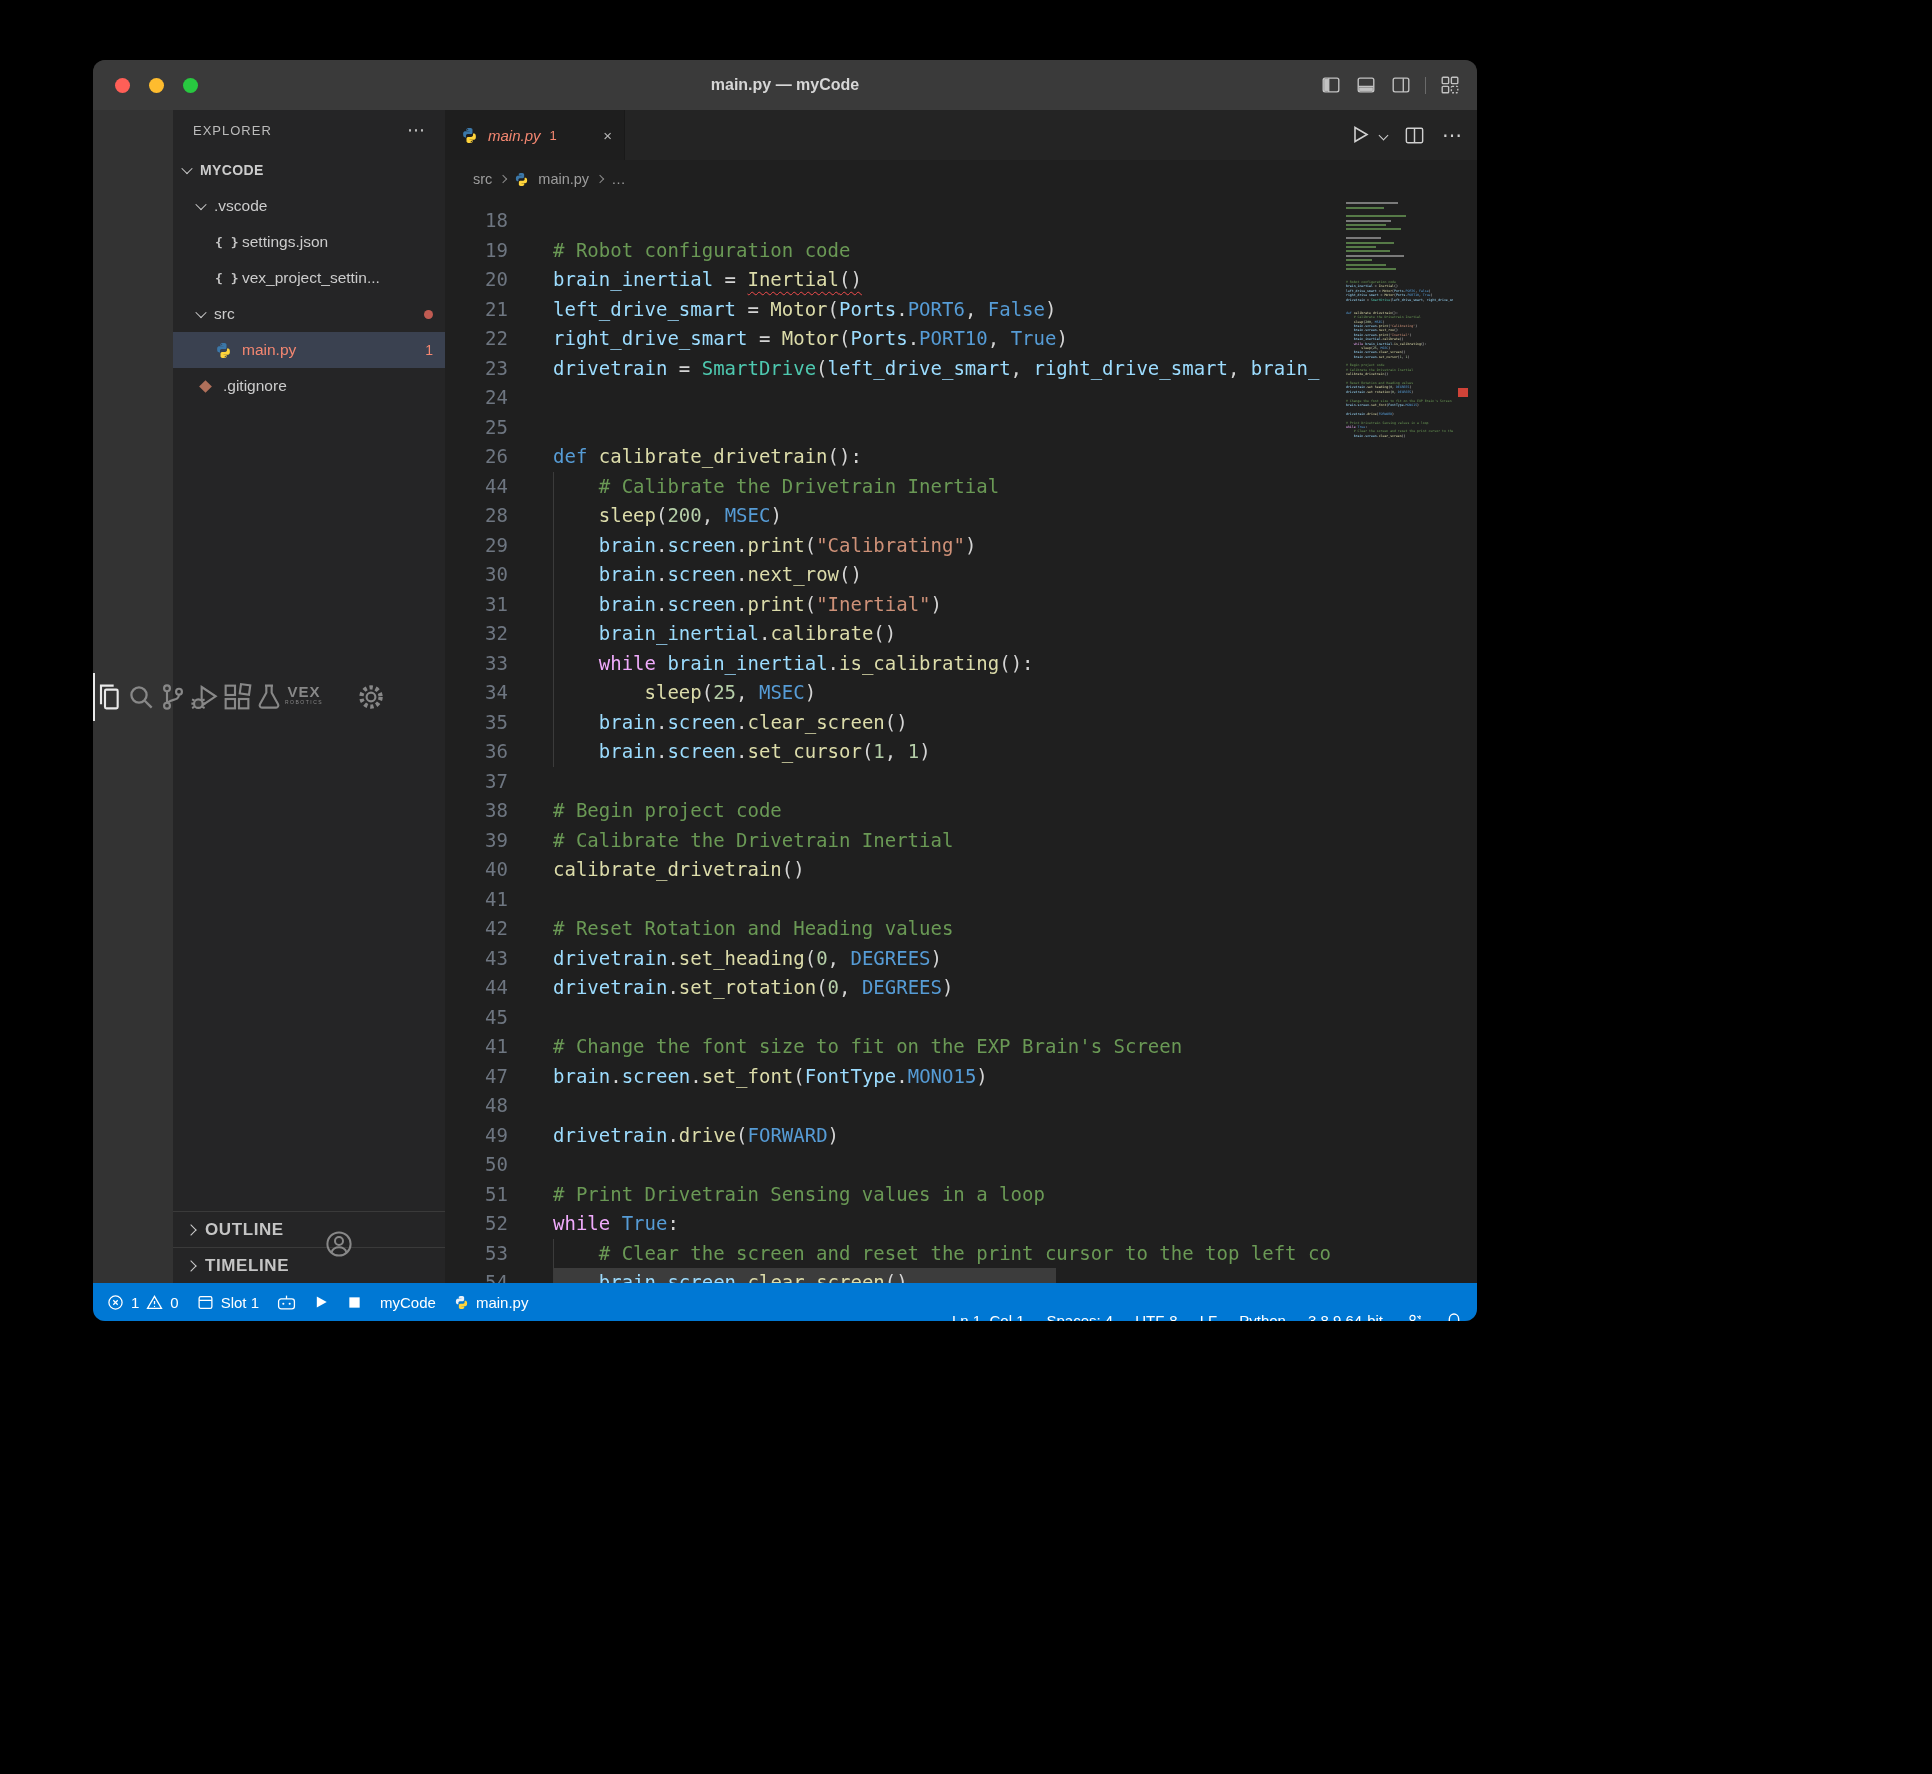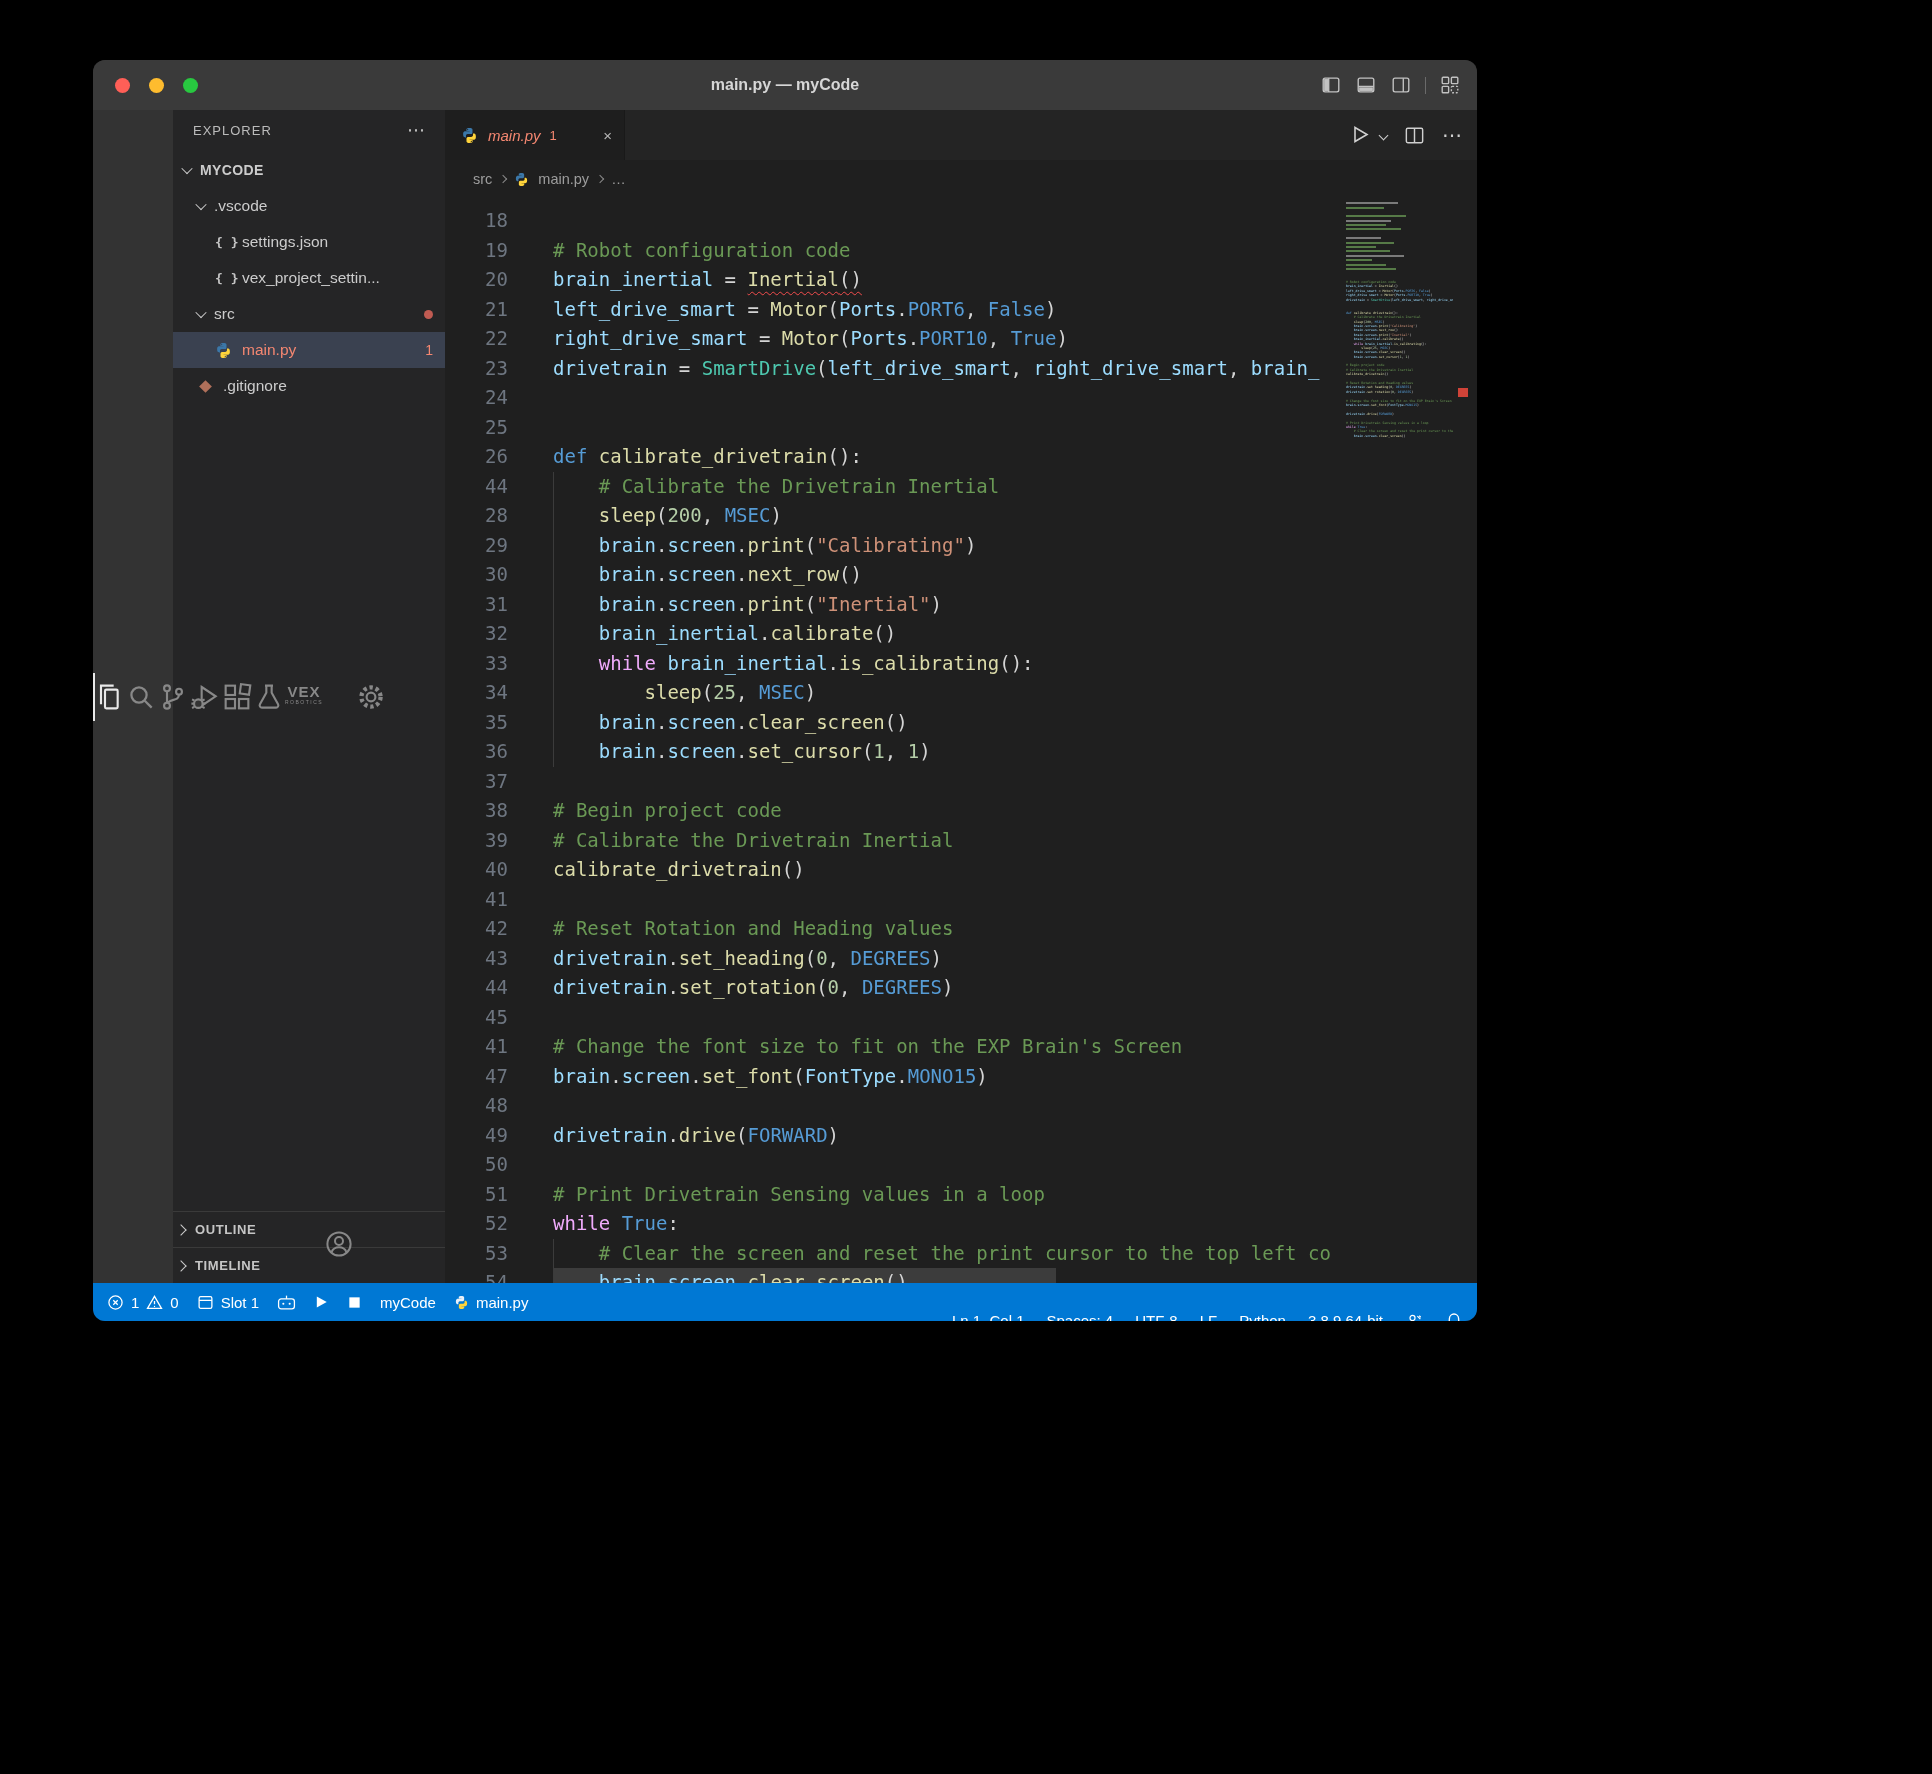--- a/index.html
+++ b/index.html
@@ -43,21 +43,21 @@
   .chev{width:8px;height:8px;border-right:1.7px solid #cccccc;border-bottom:1.7px solid #cccccc;flex:0 0 auto;}
   .chev.down{transform:rotate(45deg) translate(-1px,-1px);}
   .chev.right{transform:rotate(-45deg);}
   .file-ico{width:18px;text-align:center;flex:0 0 auto;font-size:13px;color:#c5c5c5;font-weight:bold;font-family:"DejaVu Sans Mono",monospace;}
   .diamond{width:9px;height:9px;background:#b0705a;transform:rotate(45deg);margin:0 4px;flex:0 0 auto;}
   .err-text{color:#F48771;}
   .badge-err{margin-left:auto;color:#F48771;font-size:14px;}
   .dot-mod{margin-left:auto;width:9px;height:9px;border-radius:50%;background:#c05b52;}
   .sb-sections{margin-top:auto;}
   .sb-section{height:36px;display:flex;align-items:center;gap:10px;border-top:1px solid #3a3a3a;
-    padding-left:4px;font-size:13px;font-weight:bold;letter-spacing:.6px;color:#c5c5c5;cursor:pointer;}
+    padding-left:14px;font-size:17px;font-weight:bold;letter-spacing:.6px;color:#c5c5c5;cursor:pointer;}
 
   
   .editor{flex:1;display:flex;flex-direction:column;min-width:0;background:#1f1f1f;}
   .tabbar{height:50px;background:#242424;display:flex;align-items:stretch;flex:0 0 auto;position:relative;}
   .tab{width:180px;background:#1e1e1e;display:flex;align-items:center;gap:9px;padding:0 12px 0 16px;border-right:1px solid #191919;cursor:pointer;}
   .tab-label{font-size:15px;font-style:italic;color:#F48771;}
   .tab-badge{font-size:13px;color:#F48771;}
   .tab-close{margin-left:auto;color:#b6b6b6;font-size:15px;cursor:pointer;}
   .editor-actions{position:absolute;right:14px;top:0;height:100%;display:flex;align-items:center;gap:16px;color:#d0d0d0;}
   .chev-mini{width:7px;height:7px;border-right:1.6px solid #d0d0d0;border-bottom:1.6px solid #d0d0d0;transform:rotate(45deg);margin-left:-8px;}

